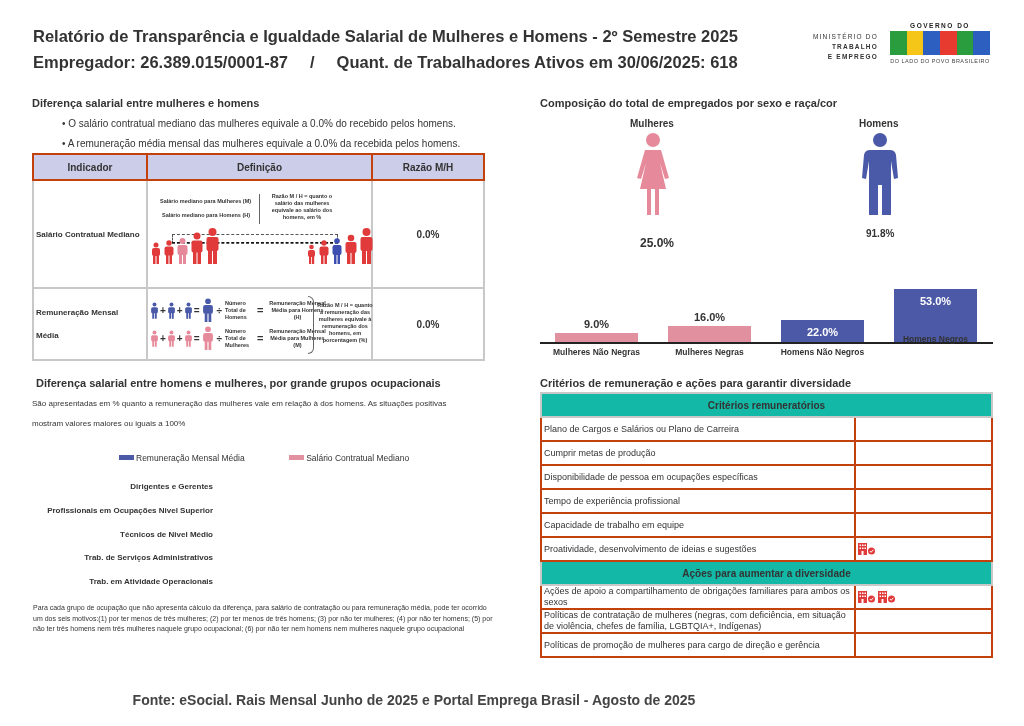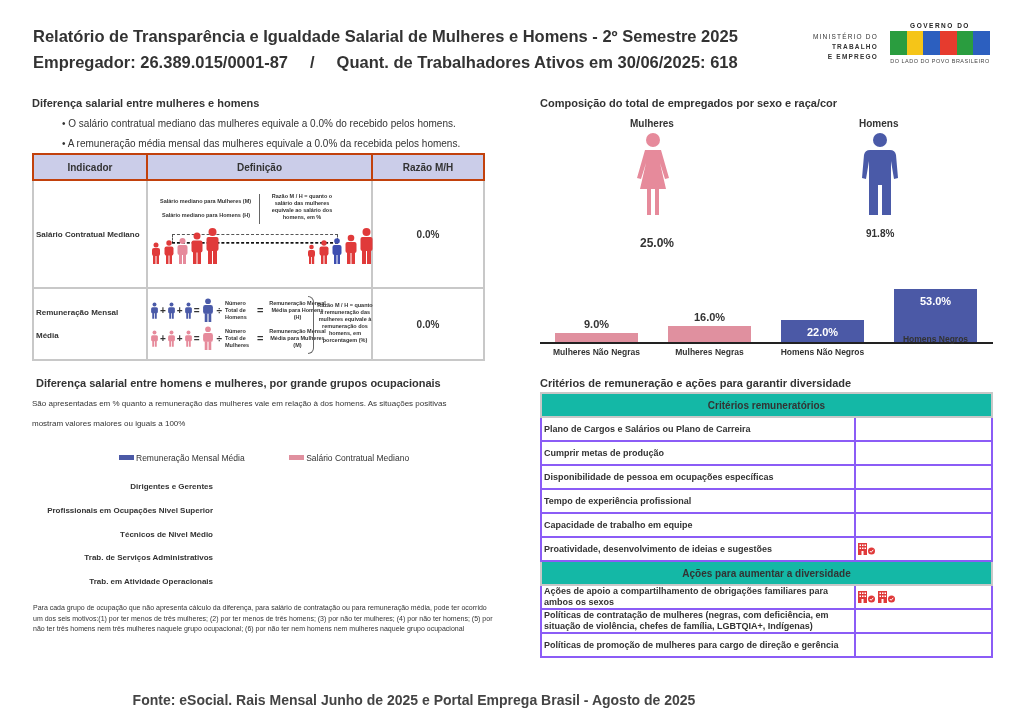--- a/index.html
+++ b/index.html
@@ -29,21 +29,21 @@
   .people { display: flex; align-items: flex-end; gap: 1px; }
   .tiny { font-size: 5.5px; font-weight: bold; color: #333; line-height: 7px; }
 
   .chart-bars { position: absolute; left: 540px; top: 285px; width: 453px; height: 80px; }
   .baseline { position: absolute; left: 0; right: 0; height: 2px; background: #222; }
   .bar-cat { position: absolute; font-size: 8.5px; font-weight: bold; color: #333; text-align: center; white-space: nowrap; }
   .bar-lab { position: absolute; font-size: 11px; font-weight: bold; text-align: center; }
 
   table.crit { position: absolute; left: 540px; top: 392px; width: 453px; border-collapse: collapse; font-size: 9px; }
   table.crit th { background: #14b8a6; font-weight: bold; font-size: 10px; height: 24px; border: 2px solid #c8c8c8; color: #333; }
-  table.crit td { border: 2px solid #8b5cf6; font-weight: bold; color: #333; padding: 0 2px; height: 24px; line-height: 11px; }
+  table.crit td { border: 2px solid #c2410c; font-weight: normal; color: #333; padding: 0 2px; height: 24px; line-height: 11px; }
   table.crit td.mark { width: 137px; }
   .bicon { display: inline-block; vertical-align: middle; margin-right: 2px; }
 
   .legend-item { display: inline-flex; align-items: center; font-size: 8.5px; color: #333; }
   .legend-swatch { width: 15px; height: 5px; margin-right: 2px; display: inline-block; }
   .occ { position: absolute; width: 185px; right: auto; text-align: right; font-size: 8px; font-weight: bold; color: #333; }
   .note { left: 33px; top: 603px; width: 460px; font-size: 7px; line-height: 10.5px; color: #333; }
   .footer { left: 0; width: 828px; top: 692px; text-align: center; font-size: 14px; font-weight: bold; color: #444; }
 </style>
 </head>

